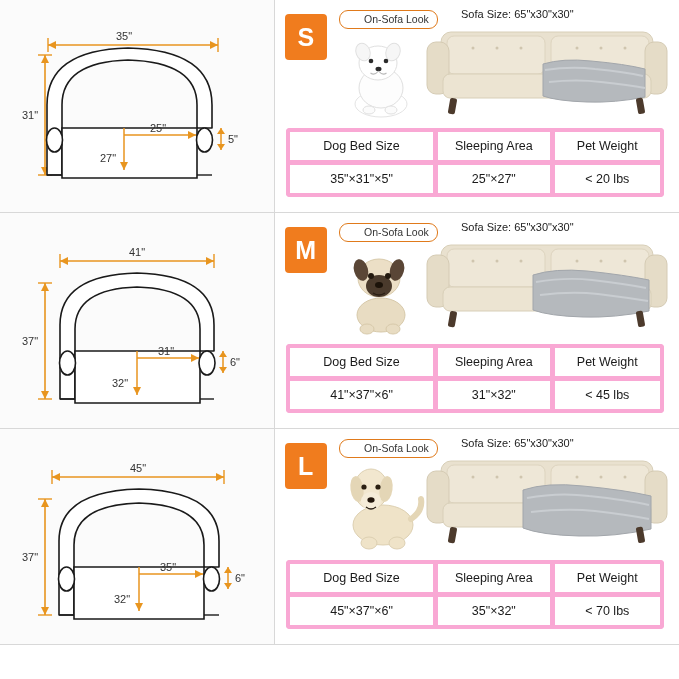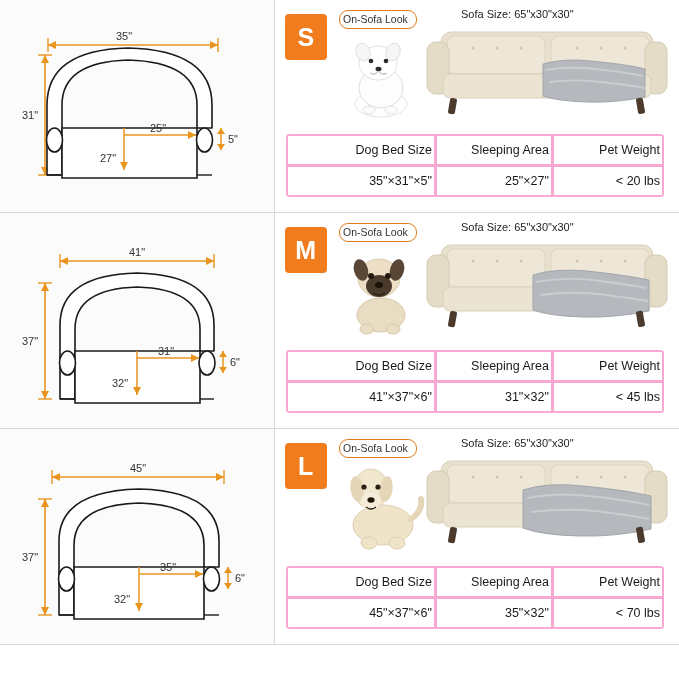--- a/index.html
+++ b/index.html
@@ -58,21 +58,21 @@
     letter-spacing: 0.5px;
   }
   .tag-onsofa {
     position: absolute;
     left: 64px; top: 10px;
     border: 1px solid #e07a1b;
     border-radius: 9px;
     background: #fff;
     color: #333;
     font-size: 10.5px;
-    padding: 2px 8px 3px 3px;
+    padding: 2px 8px 3px 24px;
     white-space: nowrap;
   }
   .sofa-size-label {
     position: absolute;
     left: 186px; top: 8px;
     font-size: 11px;
     color: #222;
     white-space: nowrap;
   }
   .dog-wrap {
@@ -95,22 +95,22 @@
     left: 10px;
     bottom: 14px;
     width: 380px;
     border-collapse: collapse;
     border: 1px solid #cfcfcf;
     border-radius: 5px;
     overflow: hidden;
     background: #fff;
   }
   .spec-table td {
-    border: 3px solid #f9a8d4;
-    text-align: right;
+    border: 5px solid #f9a8d4;
+    text-align: center;
     font-size: 12.5px;
     color: #1a1a1a;
     padding: 7px 2px;
   }
   .spec-table tr.head td { font-size: 12.5px; }
   .spec-table td.c1 { width: 150px; }
   .spec-table td.c2 { width: 118px; }
   .spec-table td.c3 { width: 112px; }
 
   

